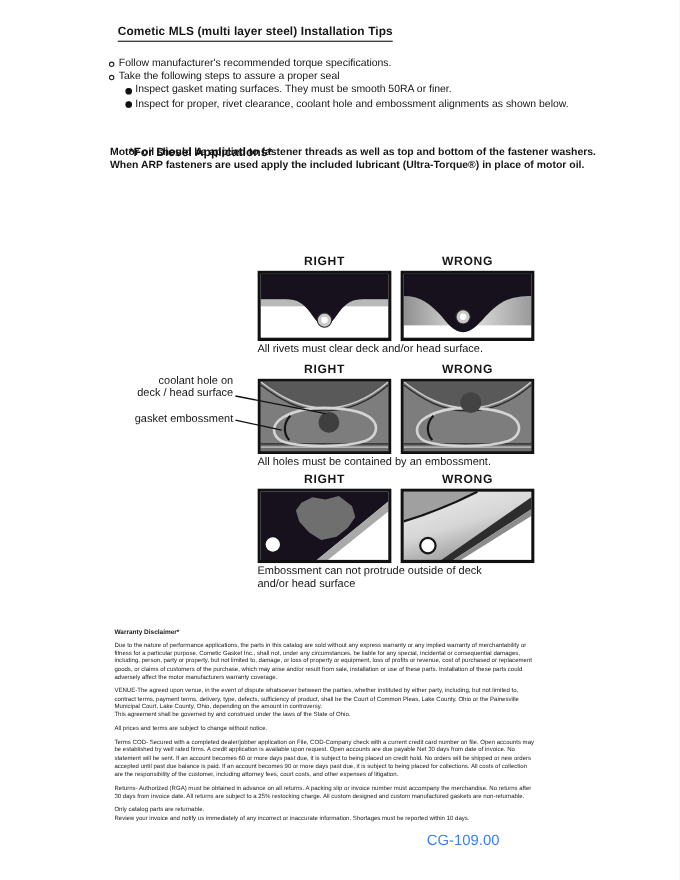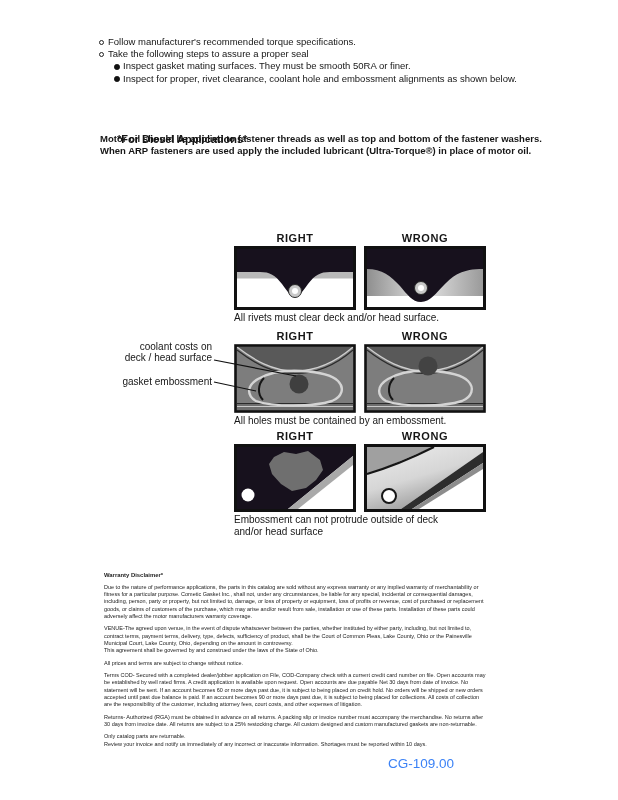--- a/index.html
+++ b/index.html
@@ -8,21 +8,21 @@
     background:#ffffff;overflow:hidden;
     font-family:"Liberation Sans","DejaVu Sans",sans-serif;
     color:#161616;
   }
   
   .title{
     position:absolute;left:107px;top:23px;margin:0;
     font-size:10.8px;font-weight:bold;letter-spacing:.1px;
     border-bottom:1.6px solid #111;padding-bottom:1.5px;display:inline-block;
   }
-  .tips{position:absolute;left:99px;top:36px;width:470px;}
+  .tips{position:absolute;left:99px;top:52px;width:470px;}
   .tips .li{position:relative;font-size:9.5px;line-height:12.2px;padding-left:9px;}
   .tips .li::before{
     content:"";position:absolute;left:0;top:3.6px;width:3.4px;height:3.4px;
     border:1px solid #222;border-radius:50%;
   }
   .tips .sub{margin-left:15px;}
   .tips .sub::before{background:#111;border-color:#111;width:3.6px;height:3.6px;}
   
   .diesel-h{position:absolute;left:100px;top:116px;margin:17px;font-size:11px;font-weight:bold;}
   .diesel{position:absolute;left:100px;top:133px;width:470px;}
@@ -44,20 +44,21 @@
   .legal{position:absolute;left:104px;top:572px;width:420px;color:#222;}
   .legal h3{margin:0 0 6px;font-size:5.9px;}
   .legal p{margin:0 0 5.4px;font-size:5.5px;line-height:7.2px;white-space:pre-line;}
   .page-code{position:absolute;left:388px;top:756px;font-size:13.5px;color:#3b82f6;}
 </style>
 </head>
 <body>
 
 <div class="doc">
 
+  <h1 class="title">Cometic MLS (multi layer steel) Installation Tips</h1>
 
   <div class="tips">
     <div class="li">Follow manufacturer's recommended torque specifications.</div>
     <div class="li">Take the following steps to assure a proper seal</div>
     <div class="li sub">Inspect gasket mating surfaces.  They must be smooth 50RA or finer.</div>
     <div class="li sub">Inspect for proper, rivet clearance, coolant hole and embossment alignments as shown below.</div>
   </div>
 
   <h2 class="diesel-h">*For Diesel Applications*</h2>
   <div class="diesel">
@@ -128,21 +129,21 @@
         <path d="M3 62.5 H119" stroke="#c9c9c9" stroke-width="1.2"></path>
         <path d="M22 57 C13 52 12 42 24 35 C36 28 52 26 68 27 C84 28 98 31 104 37 C111 44 108 53 98 57 C80 63 38 63 22 57 Z" stroke="#d4d4d4" stroke-width="2.4" fill="none"></path>
         <path d="M30 34 C24 40 23 50 29 56" stroke="#161616" stroke-width="2" fill="none"></path>
         <circle cx="64" cy="22" r="9.5" fill="#434343"></circle>
         <rect x="1.5" y="1.5" width="119" height="66" fill="none" stroke="#111111" stroke-width="2.6"></rect>
       </svg>
     </div>
     <div class="fig-caption">All holes must be contained by an embossment.</div>
   </div>
 
-  <div class="ann ann1">coolant costs on
+  <div class="ann ann1">coolant hole on
 deck / head surface</div>
   <div class="ann ann2">gasket embossment</div>
   <svg class="connector" width="92" height="50" viewBox="0 0 92 50">
     <line x1="2" y1="12" x2="84" y2="28" stroke="#111111" stroke-width="1.2"></line>
     <line x1="2" y1="34" x2="44" y2="43" stroke="#111111" stroke-width="1.2"></line>
   </svg>
 
   <div class="fig-row fig3">
     <div class="fig-labels">
       <div class="fig-label">RIGHT</div>

